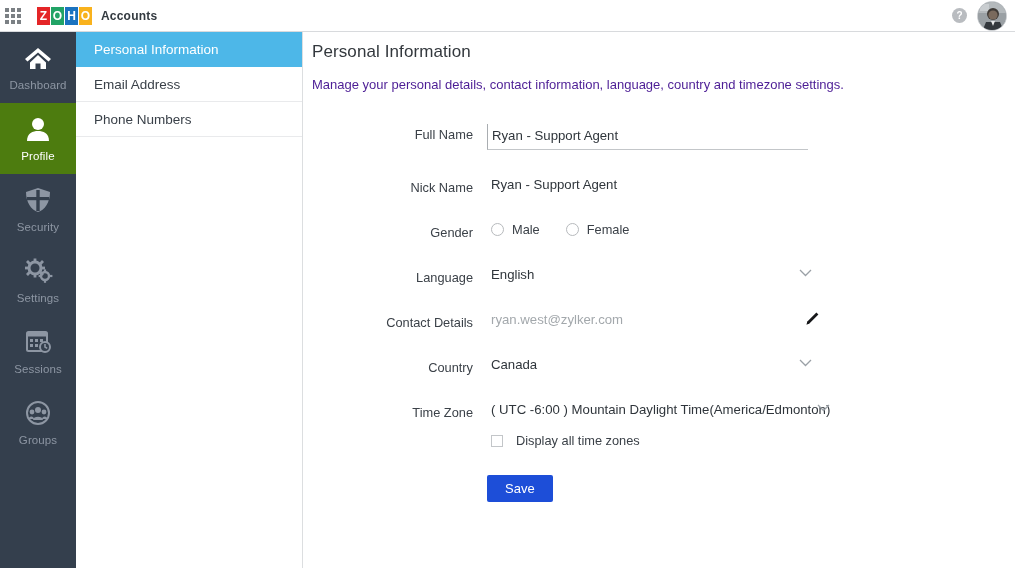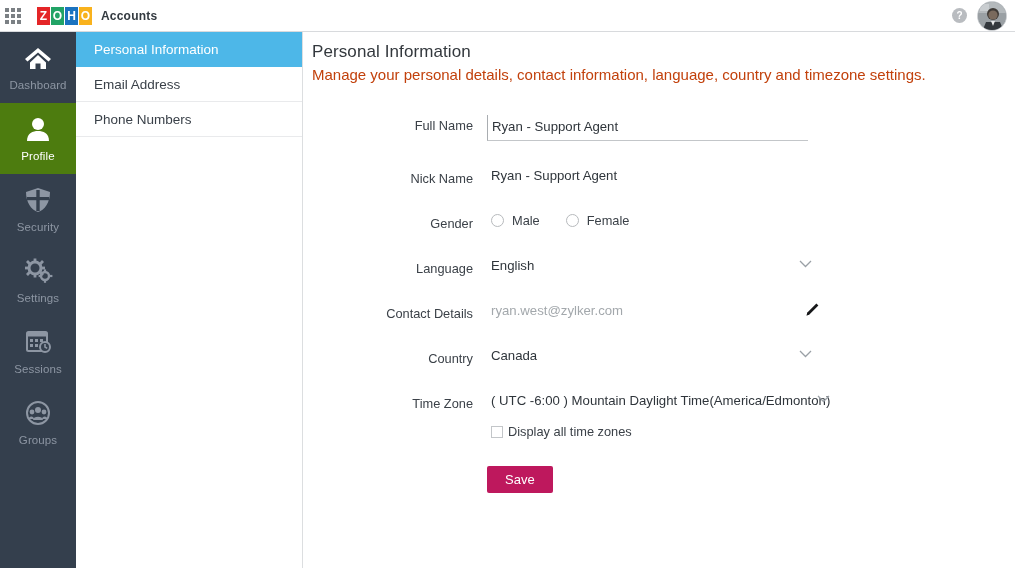--- a/index.html
+++ b/index.html
@@ -111,21 +111,21 @@
     position: absolute; top: 32px; left: 303px;
     width: 712px; height: 536px;
     background: #ffffff;
     padding: 10px 0 0 9px;
   }
   .page-title {
     font-size: 17px; color: #33383d; font-weight: normal;
     letter-spacing: .1px;
   }
   .page-sub {
-    font-size: 15px; color: #c2410c; margin-top: 4px;
+    font-size: 13px; color: #4c1d95; margin-top: 15px;
   }
 
   .form { margin-top: 32px; }
   .row { display: flex; align-items: flex-start; margin-bottom: 27px; }
   .lbl {
     width: 175px; text-align: right; padding-right: 14px;
     font-size: 12.8px; color: #3b4148; padding-top: 3px;
   }
   .fld { width: 325px; position: relative; }
 
@@ -154,30 +154,30 @@
     position: absolute; right: -4px; top: 2px;
     width: 13px; height: 8px; cursor: pointer;
   }
   .chev svg { display: block; }
 
   .pencil {
     position: absolute; right: -8px; top: -1px;
     width: 16px; height: 16px; cursor: pointer;
   }
 
-  .cb-row { display: flex; align-items: center; gap: 5px; margin-top: 16px; padding-left: 4px; cursor: pointer; }
+  .cb-row { display: flex; align-items: center; gap: 13px; margin-top: 16px; padding-left: 4px; cursor: pointer; }
   .cb-box {
     width: 12px; height: 12px; border: 1px solid #c3c6c9; background: #fff;
   }
   .cb-txt { font-size: 12.8px; color: #3b4148; }
 
   .save-wrap { display: flex; margin-top: 8px; }
   .save-btn {
     margin-left: 175px;
-    background: #be185d; color: #ffffff;
+    background: #1d4ed8; color: #ffffff;
     border: none; border-radius: 2px;
     font-size: 13px; font-family: "Liberation Sans", sans-serif;
     padding: 6px 18px; cursor: pointer;
   }
 </style>
 </head>
 <body>
 
 <div class="header">
   <div class="grid-icon">

